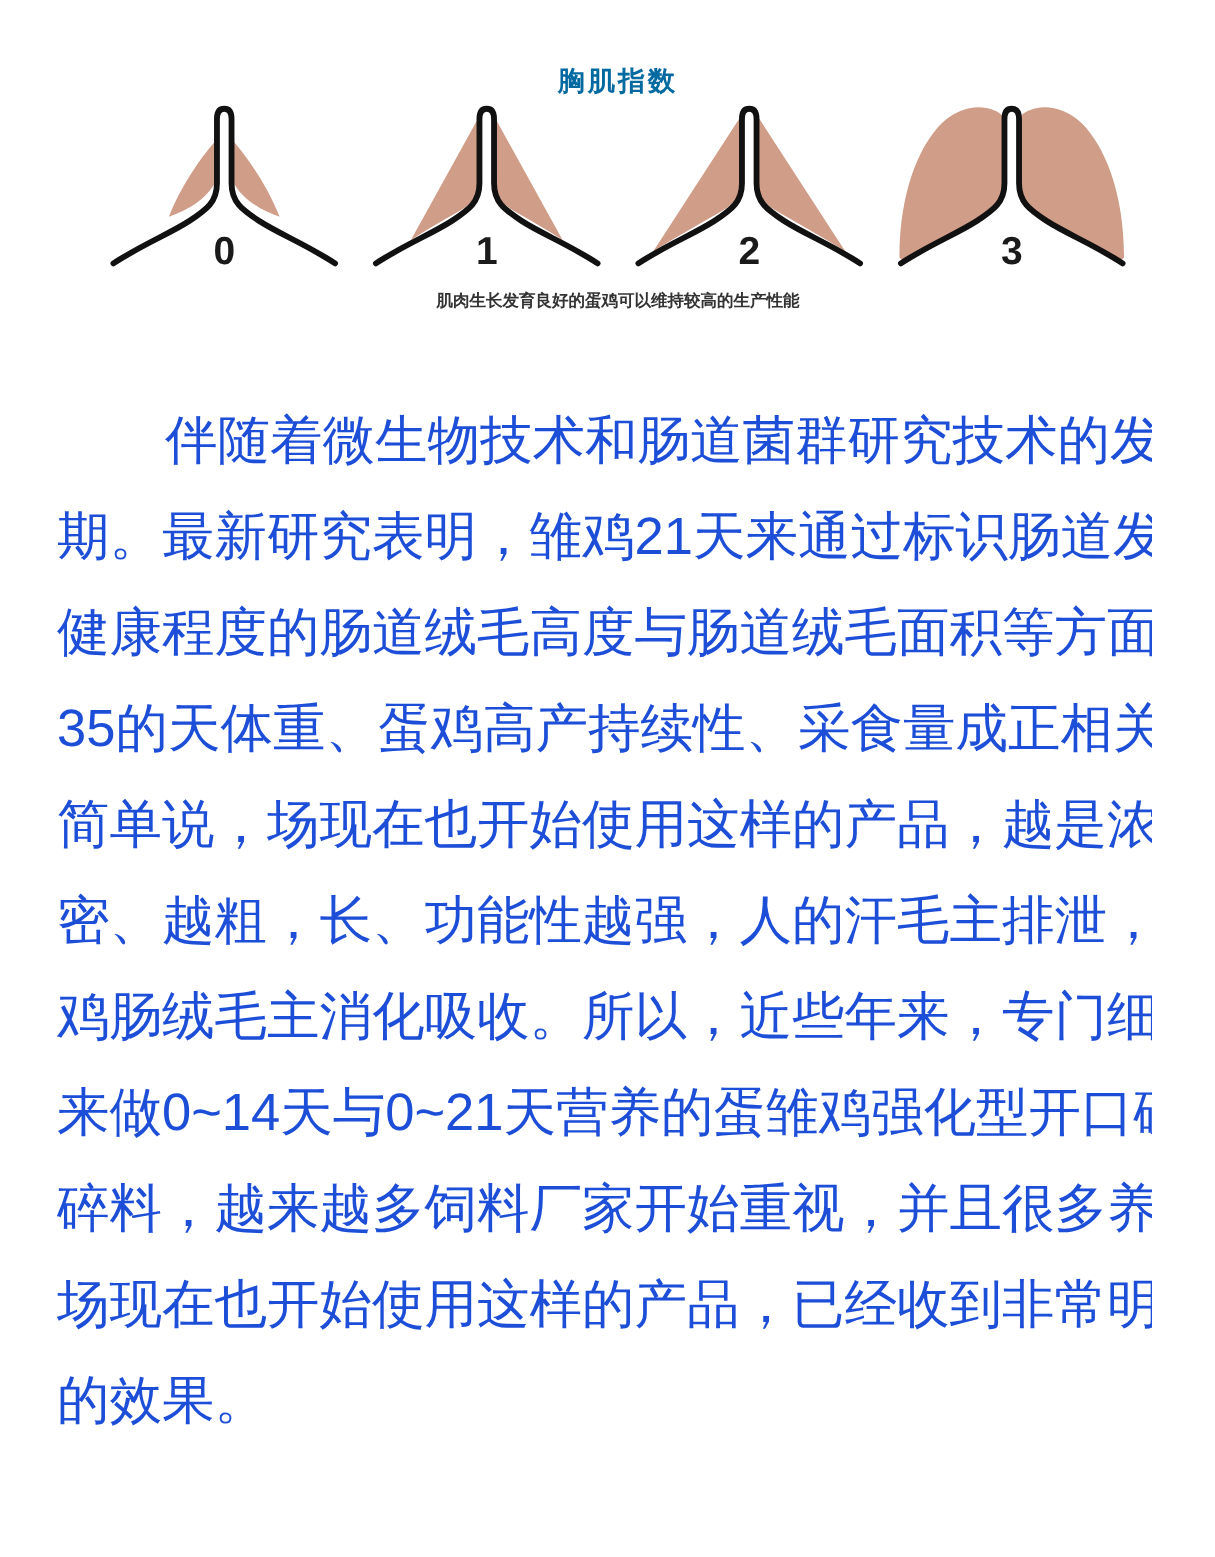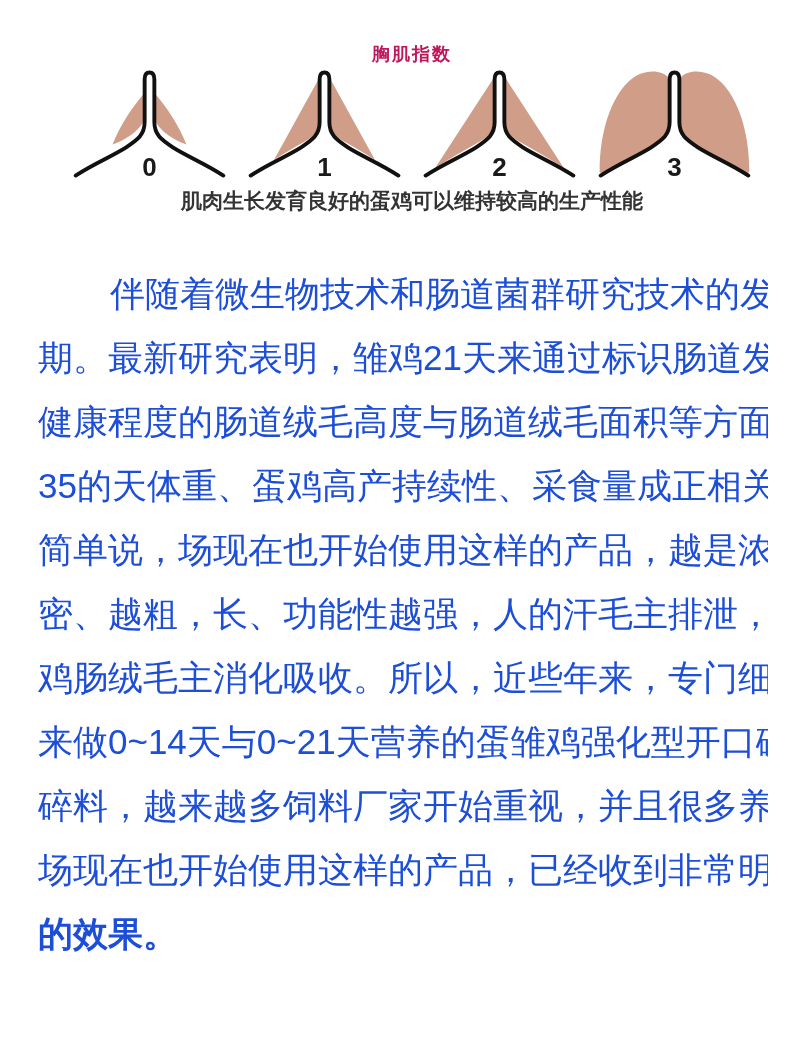--- a/index.html
+++ b/index.html
@@ -21,21 +21,21 @@
     margin-left: 62px;
     margin-top: 0;
   }
   .fig-title {
     margin-top: 42px;
     height: 24px;
     text-align: center;
     font-size: 18px;
     font-weight: bold;
     letter-spacing: 2px;
-    color: #be185d;
+    color: #0369a1;
   }
   .diagrams {
     display: flex;
     flex-direction: row;
     height: 118px;
   }
   .diagram-cell {
     position: relative;
     width: 175px;
     height: 118px;
@@ -53,21 +53,21 @@
     font-size: 26px;
     font-weight: bold;
     color: #1a1a1a;
     line-height: 26px;
   }
   .fig-caption {
     margin-top: 6px;
     height: 22px;
     line-height: 22px;
     text-align: center;
-    font-size: 21px;
+    font-size: 11px;
     font-weight: bold;
     color: #333333;
   }
   
   .article {
     margin: 50px 42px 0 38px;
     font-size: 35px;
     color: #1d4ed8;
   }
   .line {
@@ -77,21 +77,20 @@
     text-align: justify;
     text-align-last: justify;
     text-justify: inter-character;
     overflow: hidden;
   }
   .line::after { content: ""; display: inline-block; width: 100%; }
   .line--first { text-indent: 72px; }
   .line--last {
     text-align: center;
     text-align-last: left;
-    font-weight: bold;
   }
   .line--last::after { content: none; }
 </style>
 </head>
 <body>
 
 <div class="page">
 
   <div class="figure">
     <div class="fig-title">胸肌指数</div>

